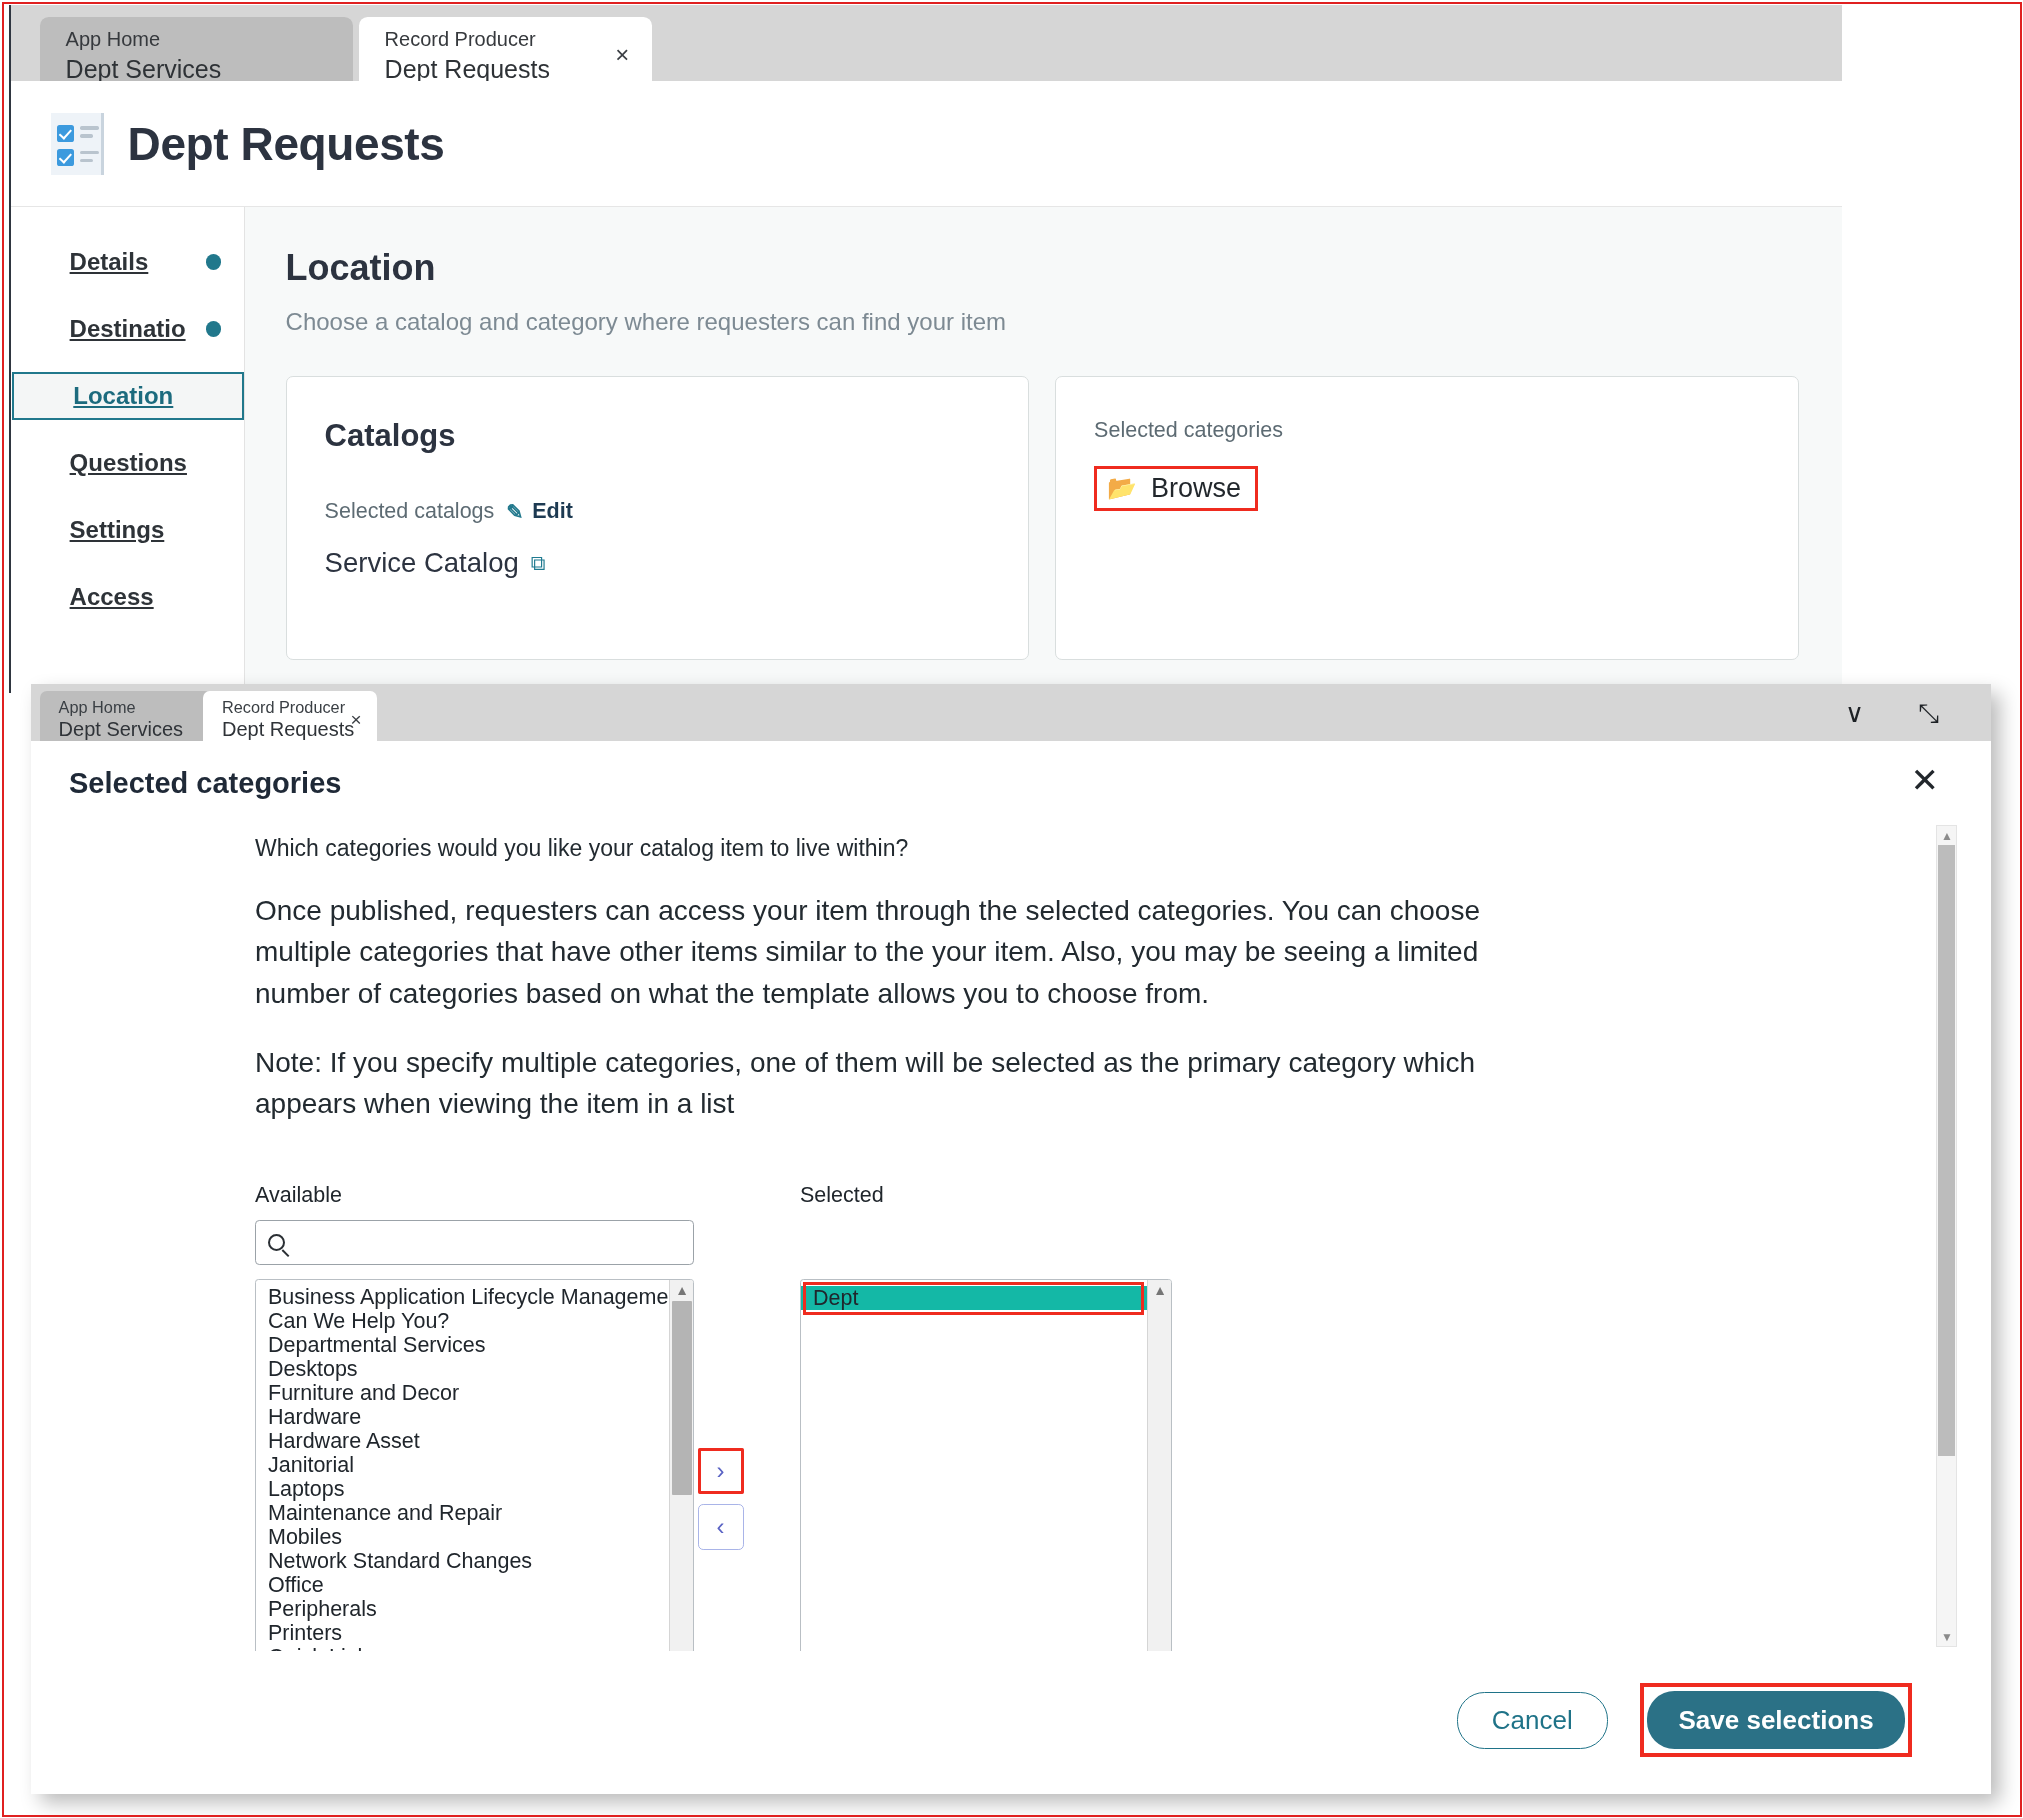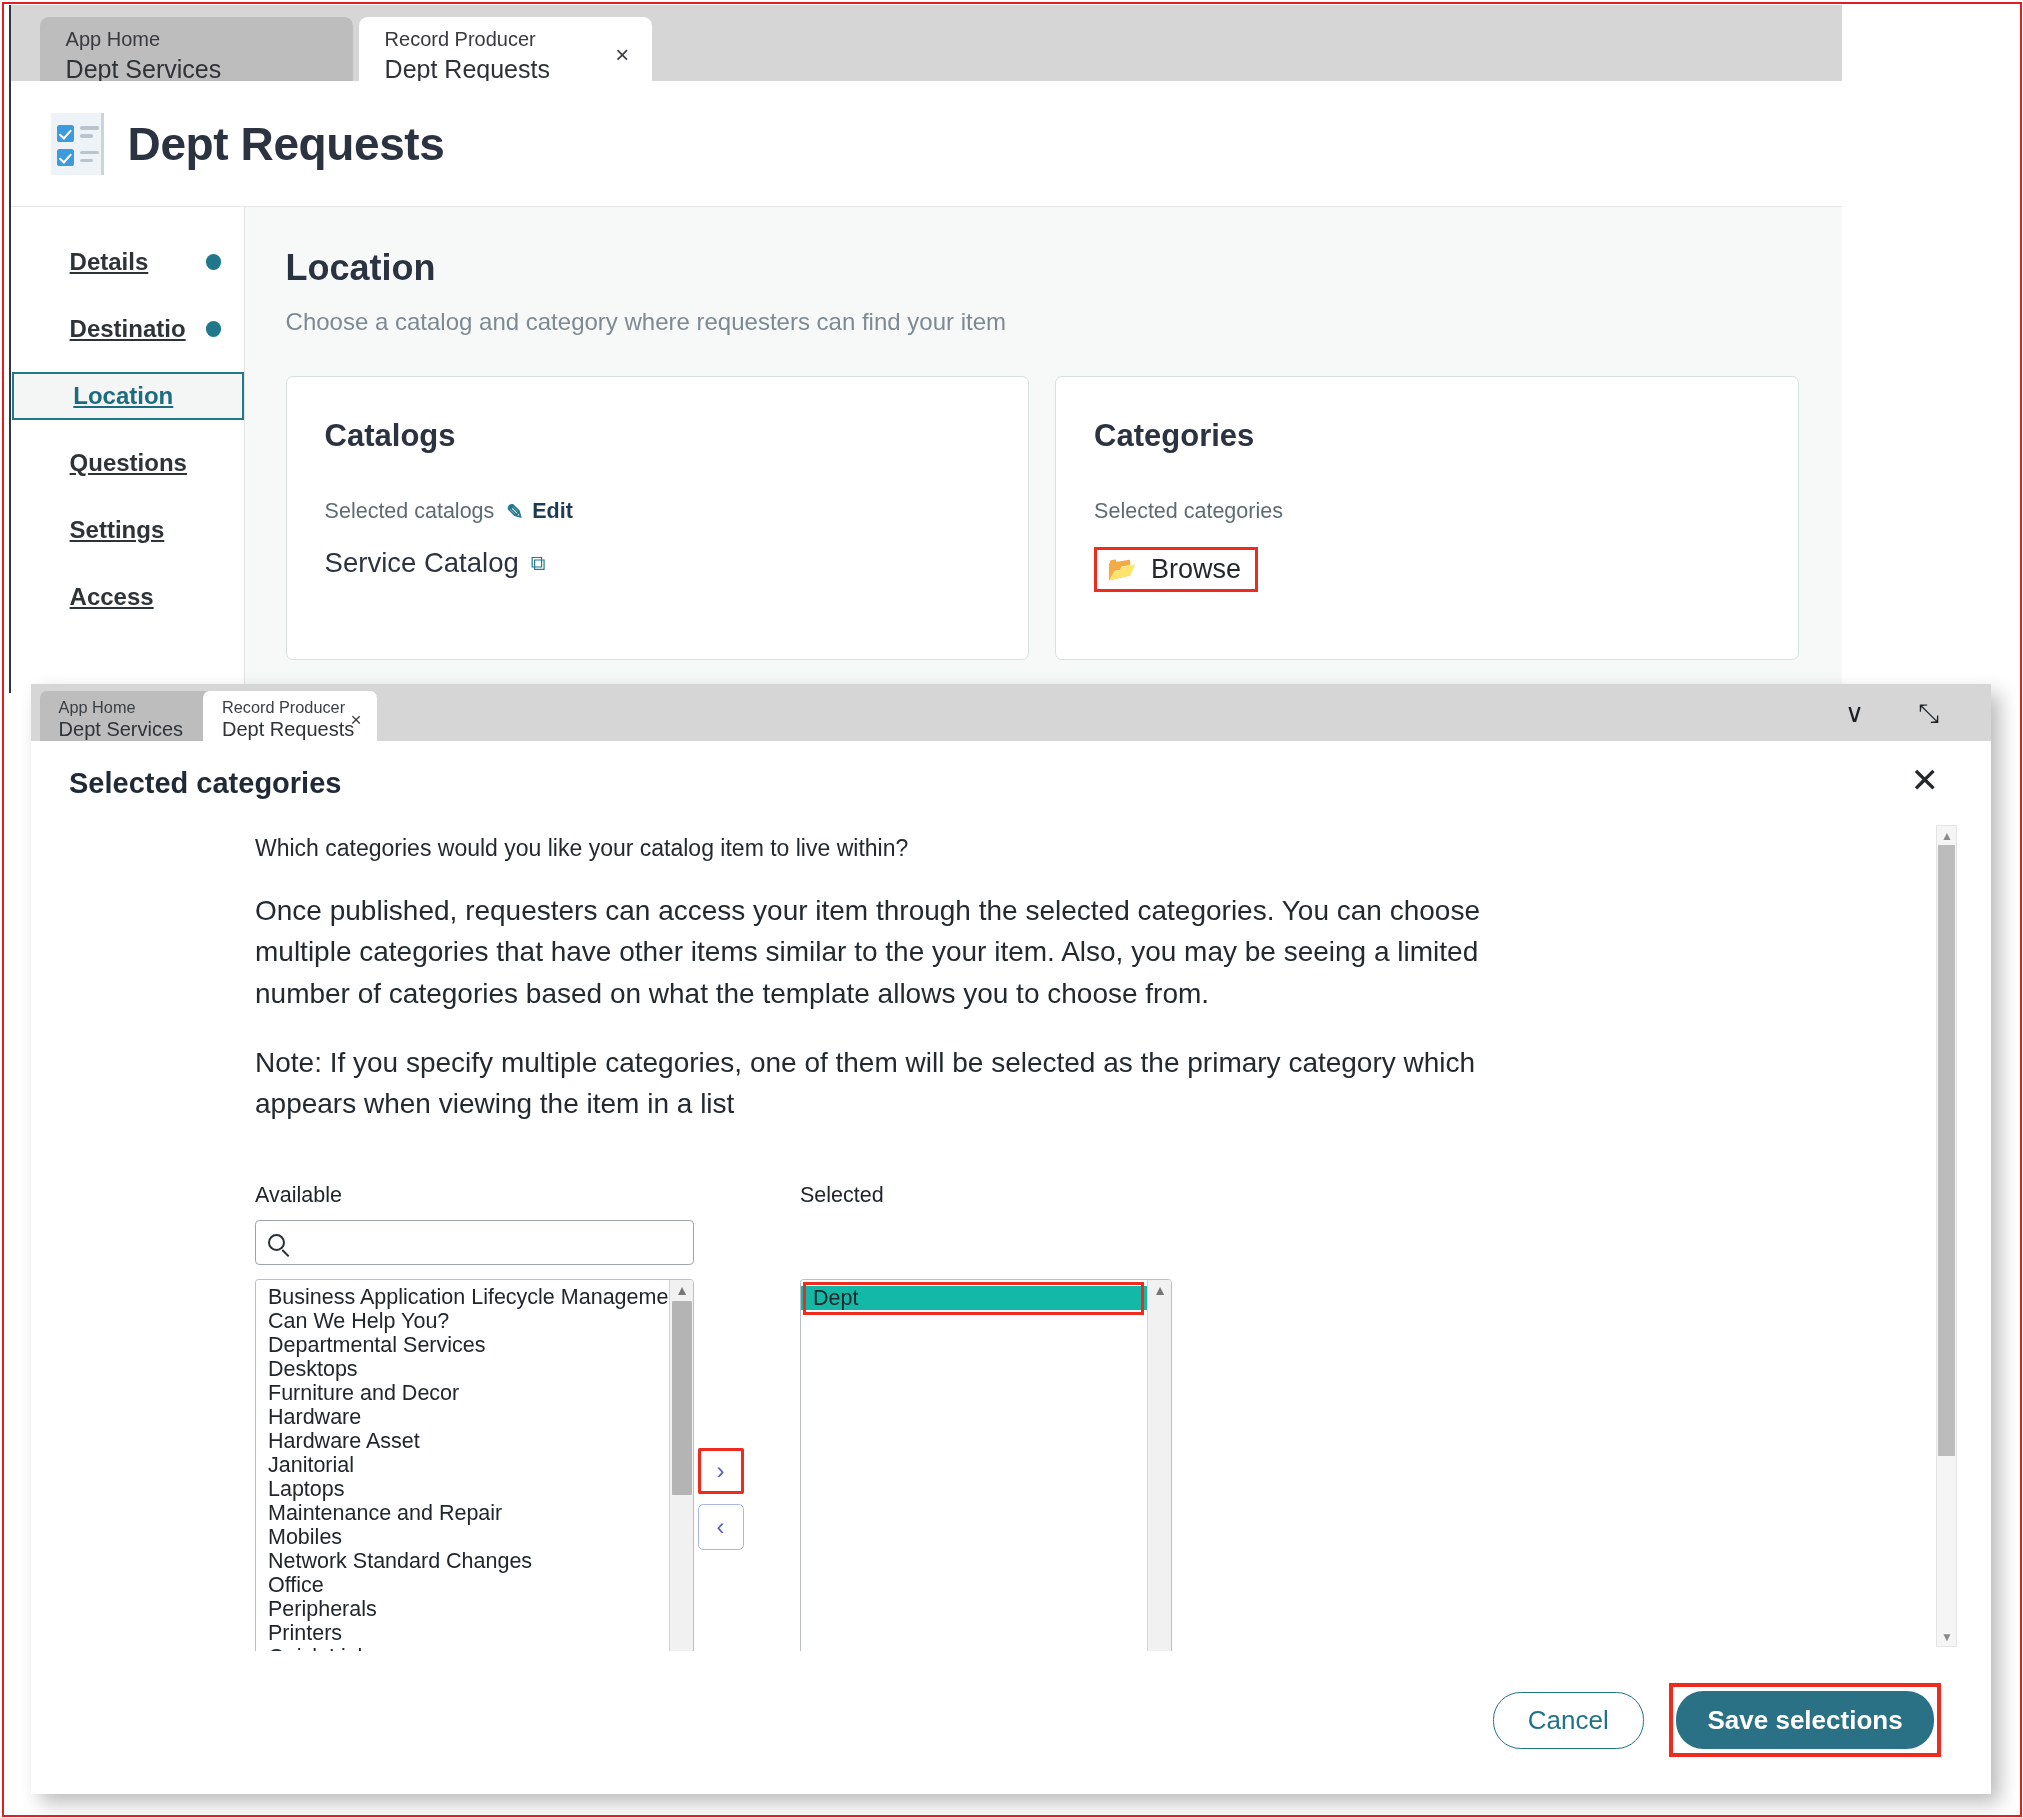--- a/index.html
+++ b/index.html
@@ -328,21 +328,21 @@
   .body-scroll .arr.down { bottom: 0; }
   .body-scroll .thumb {
     position: absolute; left: 0.9px; width: 17px; top: 19px; height: 611px;
     background: #bcbcbc;
   }
 
   .modal-footer {
     position: relative;
     height: 138px;
     display: flex; align-items: center; justify-content: flex-end;
-    padding-right: 50px; gap: 3px;
+    padding-right: 79px; gap: 10px;
     background: #ffffff;
   }
   .btn-cancel {
     font-size: 26px; color: #1f7388; font-weight: 400;
     border: 1.7px solid #1f7388; border-radius: 27.5px;
     background: #ffffff;
     padding: 12px 34px;
     cursor: pointer;
     font-family: inherit;
     margin-right: 22.4px;
@@ -426,21 +426,20 @@
                 <span>Edit</span>
               </span>
             </div>
             <div class="catalog-value">
               <span>Service Catalog</span>
               <span class="ext-ico">⧉</span>
             </div>
           </div>
 
           <div class="card">
-            <h3>Categories</h3>
             <div class="lbl-row">
               <span>Selected categories</span>
             </div>
             <div class="browse-btn">
               <span class="folder">📂</span>
               <span>Browse</span>
             </div>
           </div>
         </div>
       </div>

